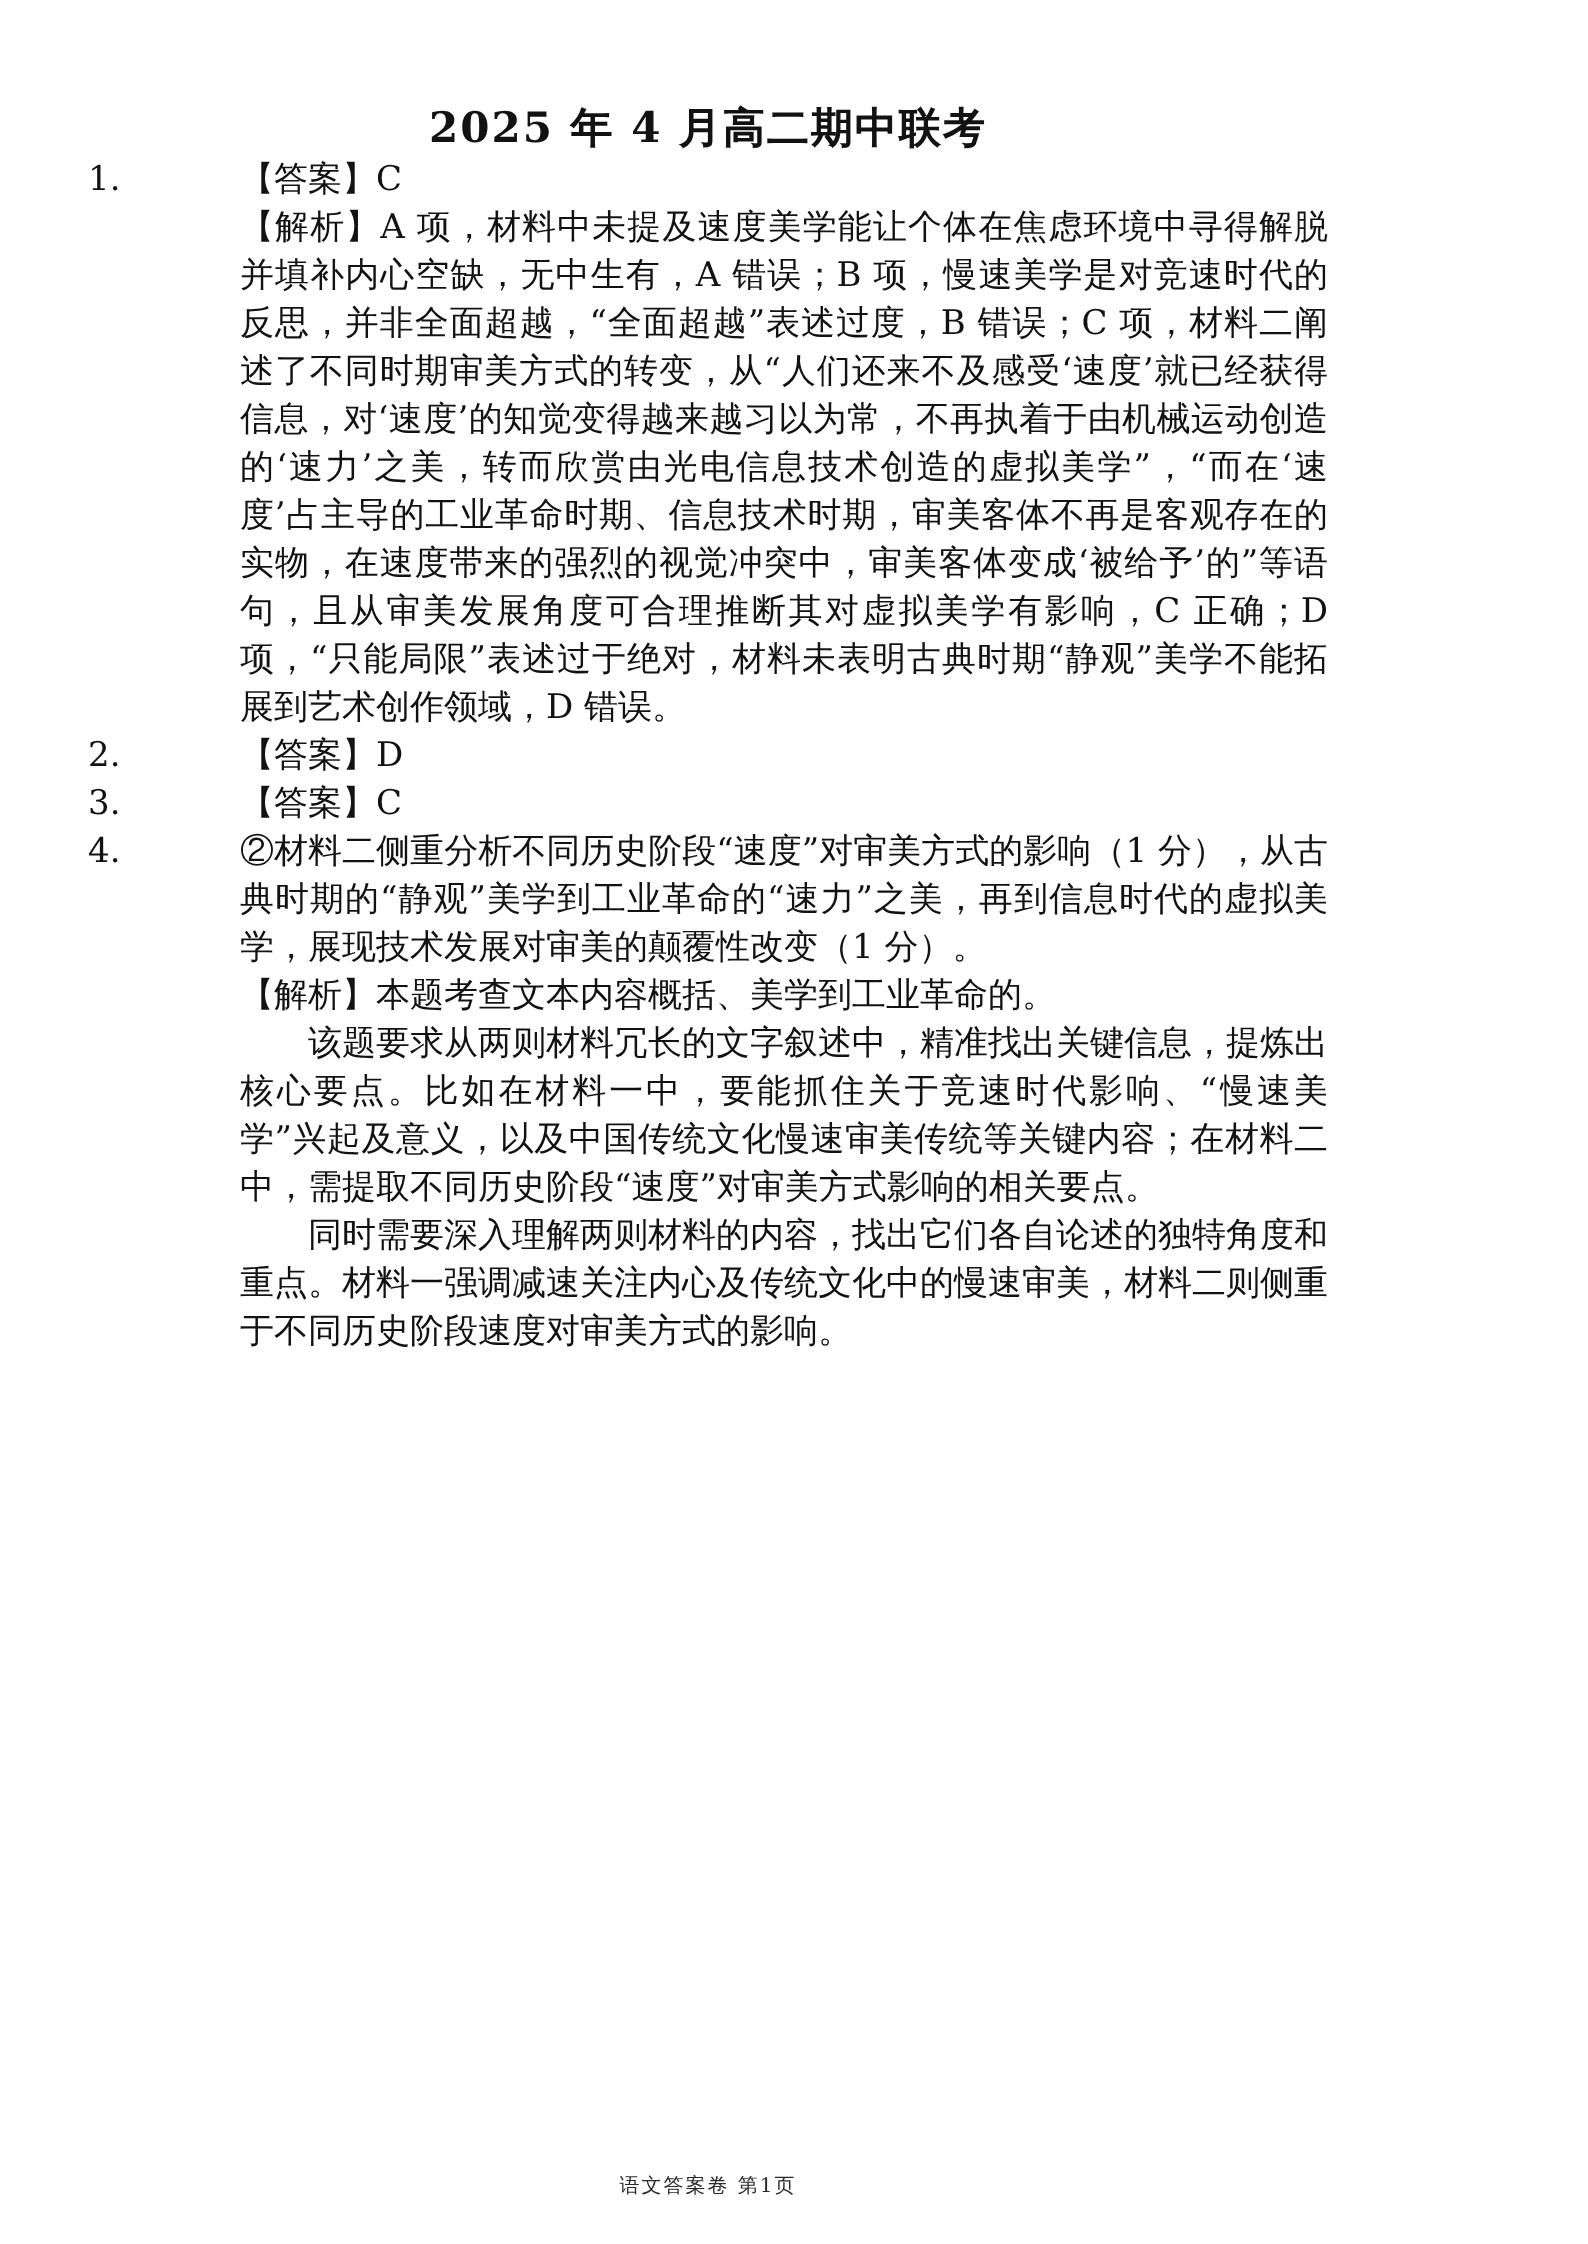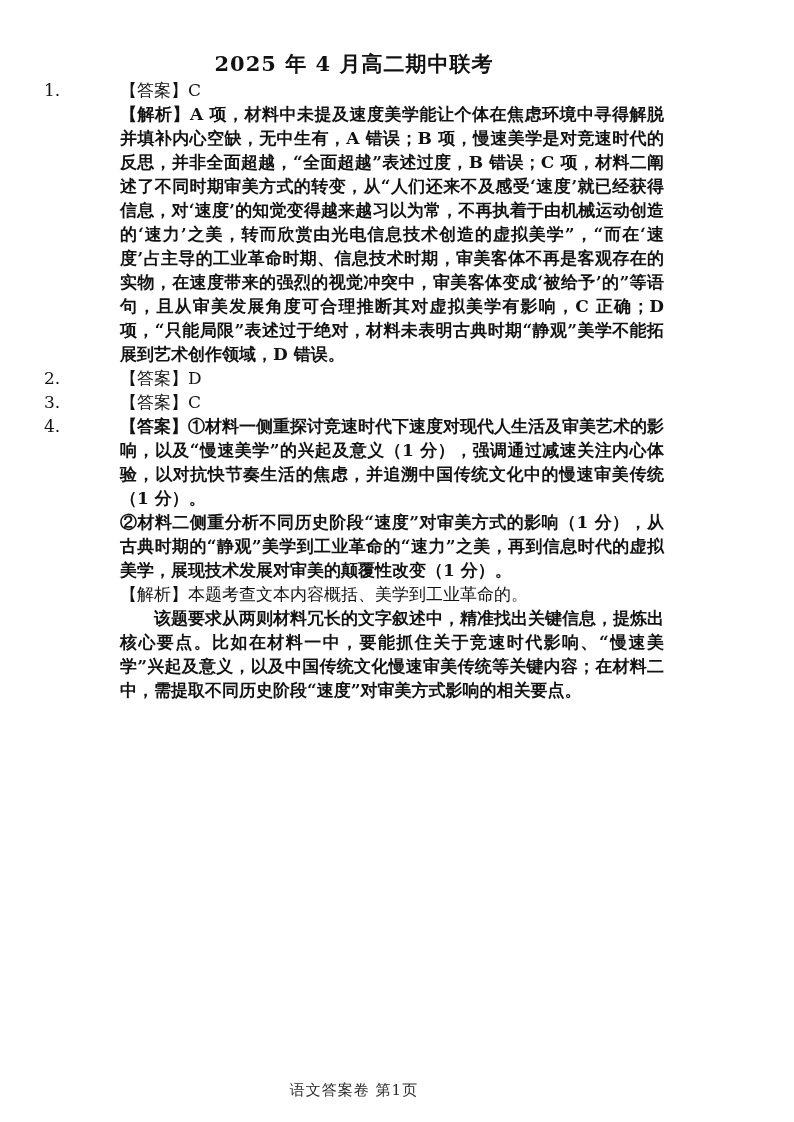--- a/index.html
+++ b/index.html
@@ -29,26 +29,26 @@
   .num{
     flex:0 0 36px;width:36px;
     font-size:17px;line-height:24px;
   }
   .body{flex:1;min-width:0;margin-left:40px;}
   .page p{
     margin:0;
     font-size:17px;
     line-height:24px;
   }
-  .para{text-align:justify;font-weight:bold;}
+  .para{text-align:justify;}
   .indent{text-indent:2em;}
   .footer{
     position:absolute;left:0;right:0;bottom:22px;
     text-align:center;
-    font-size:15px;
+    font-size:10px;
     color:#2a2a2a;
     letter-spacing:1px;
     margin-top:28px;
   }
 </style>
 </head>
 <body>
 
 <div class="page">
 
@@ -72,22 +72,22 @@
   <div class="item">
     <div class="num">3.</div>
     <div class="body">
       <p class="line">【答案】C</p>
     </div>
   </div>
 
   <div class="item">
     <div class="num">4.</div>
     <div class="body">
-      <p class="para">【答案】①材料一侧重探讨竞速时代下速度对现代人生活及审美艺术的影响，以及“慢速美学”的兴起及意义（1 分），强调通过减速关注内心体验，以对抗快节奏生活的焦虑，并追溯中国传统文化中的慢速审美传统（1 分）。</p>
       <p class="para">②材料二侧重分析不同历史阶段“速度”对审美方式的影响（1 分），从古典时期的“静观”美学到工业革命的“速力”之美，再到信息时代的虚拟美学，展现技术发展对审美的颠覆性改变（1 分）。</p>
       <p class="line">【解析】本题考查文本内容概括、美学到工业革命的。</p>
       <p class="para indent">该题要求从两则材料冗长的文字叙述中，精准找出关键信息，提炼出核心要点。比如在材料一中，要能抓住关于竞速时代影响、“慢速美学”兴起及意义，以及中国传统文化慢速审美传统等关键内容；在材料二中，需提取不同历史阶段“速度”对审美方式影响的相关要点。</p>
+      <p class="para indent">同时需要深入理解两则材料的内容，找出它们各自论述的独特角度和重点。材料一强调减速关注内心及传统文化中的慢速审美，材料二则侧重于不同历史阶段速度对审美方式的影响。</p>
     </div>
   </div>
 
   <div class="footer">语文答案卷  第1页</div>
 
 </div>
 
 </body></html>

